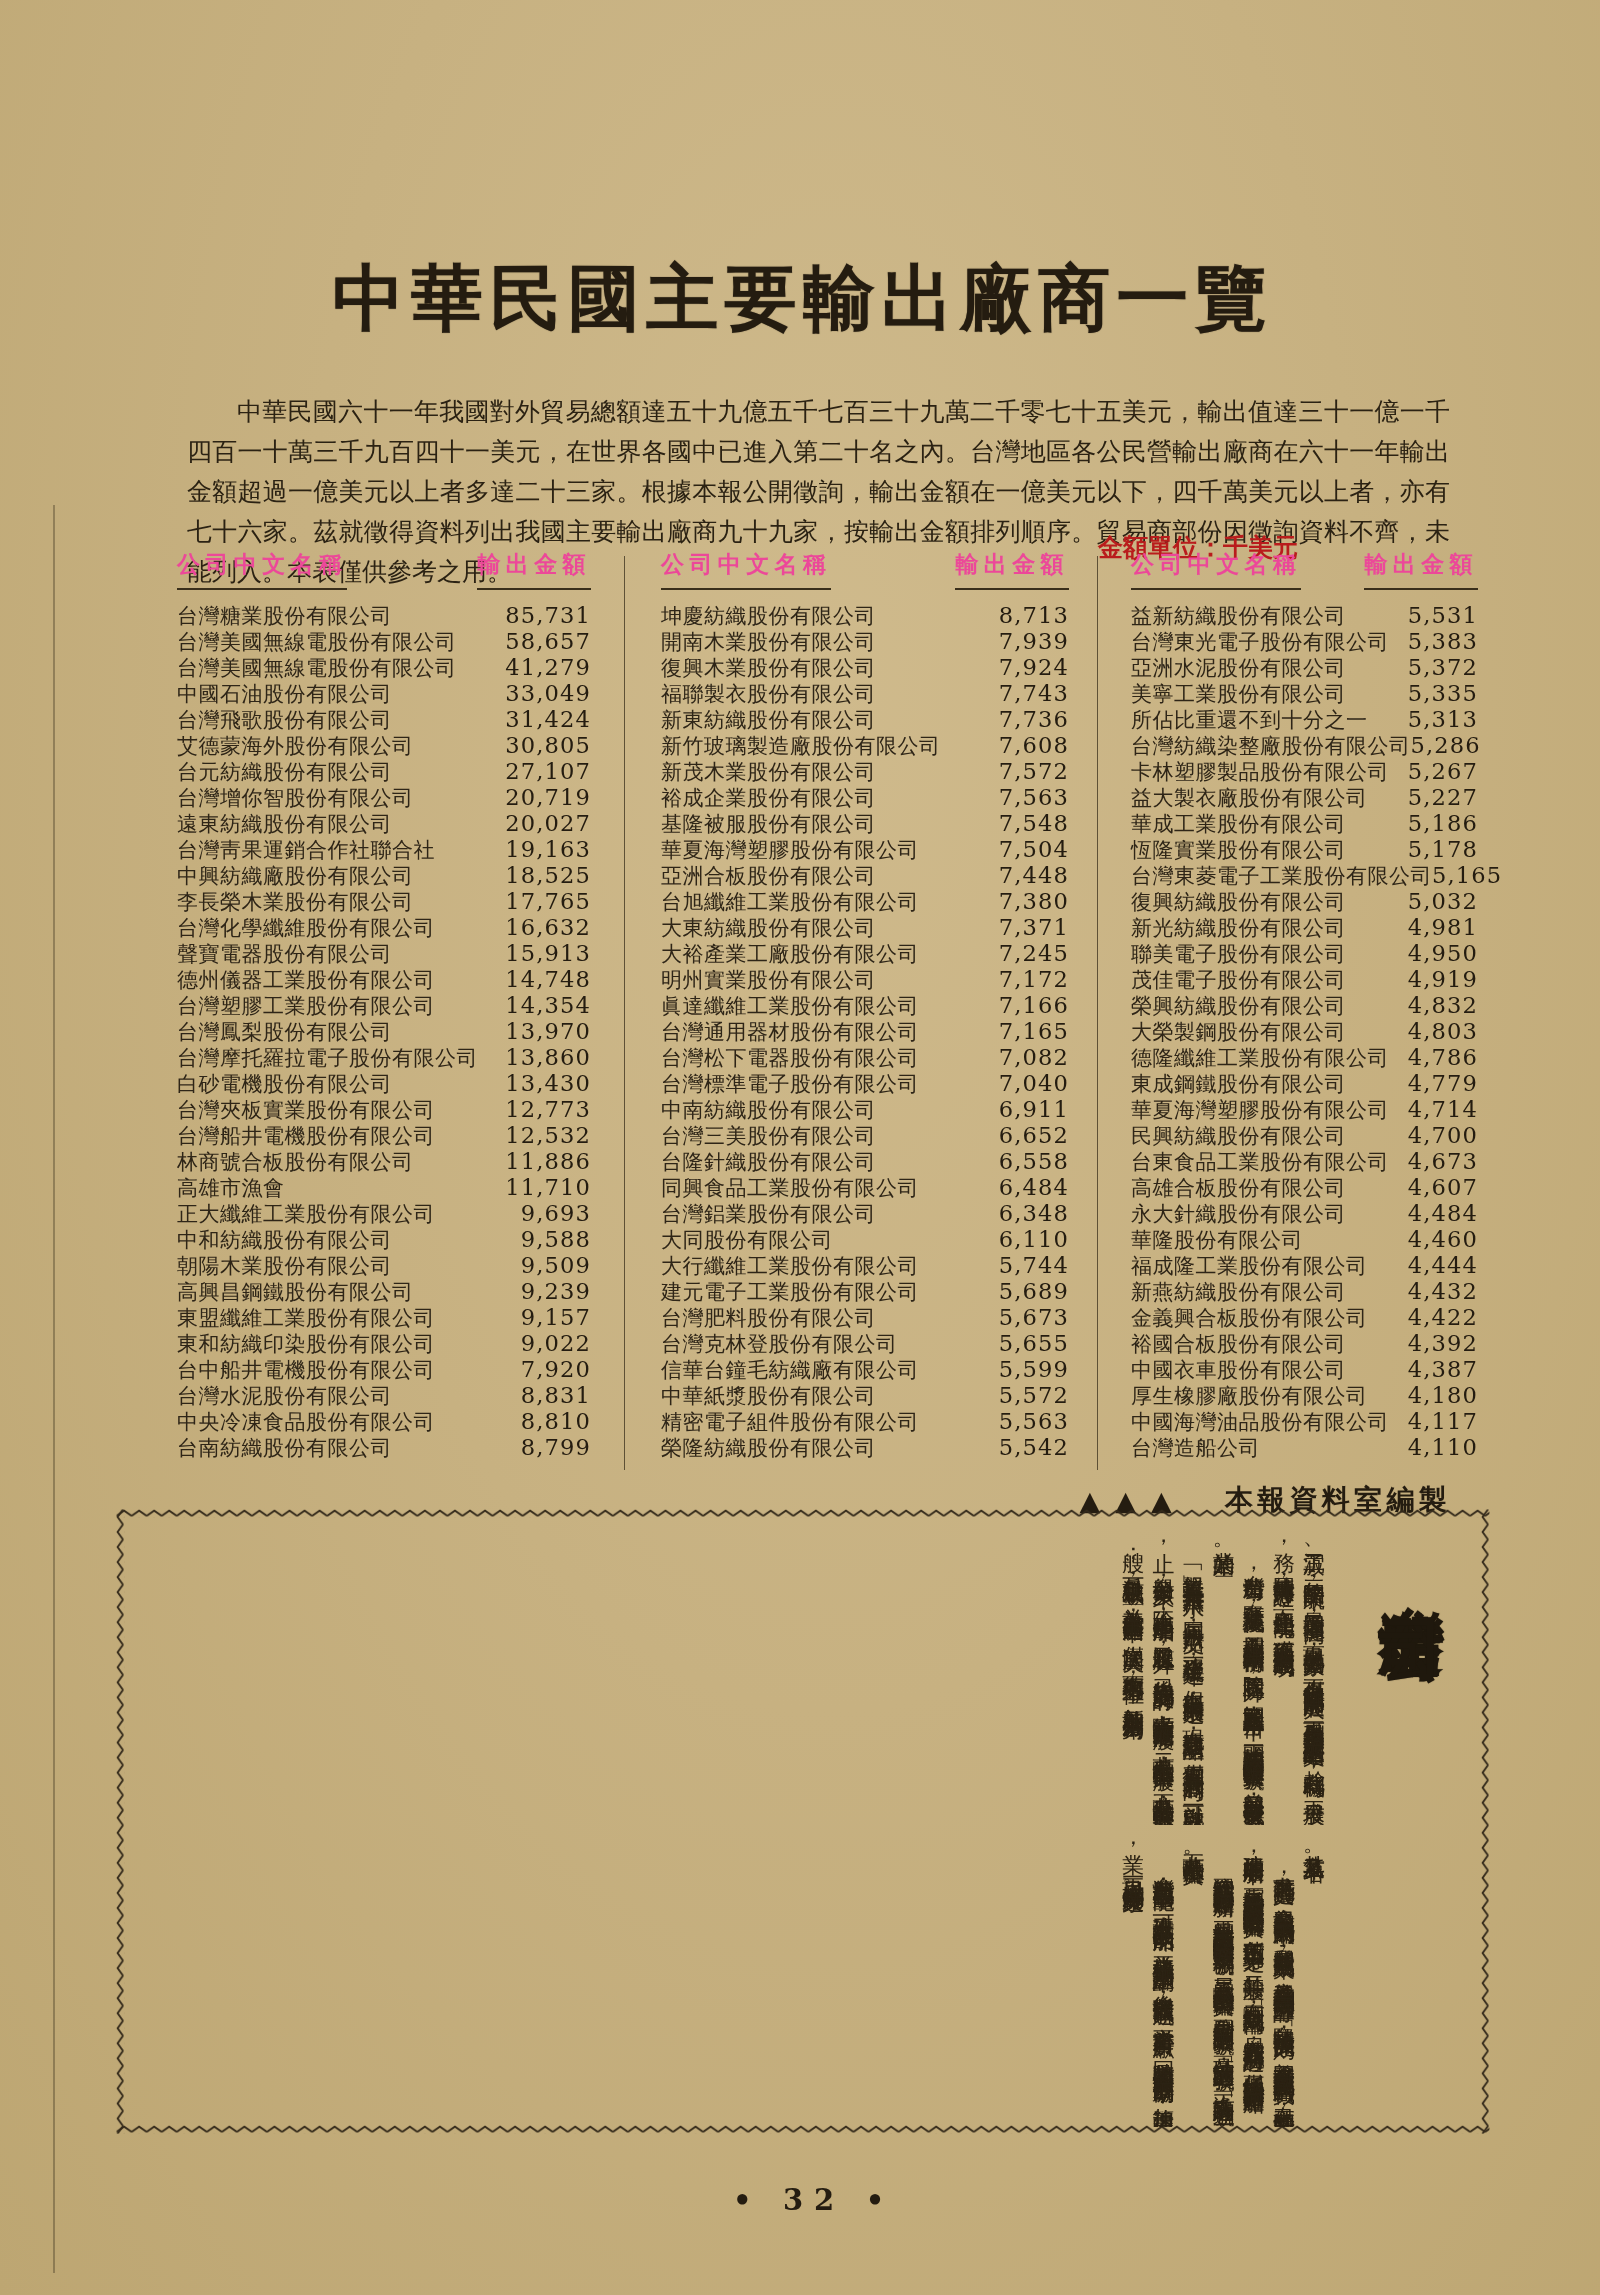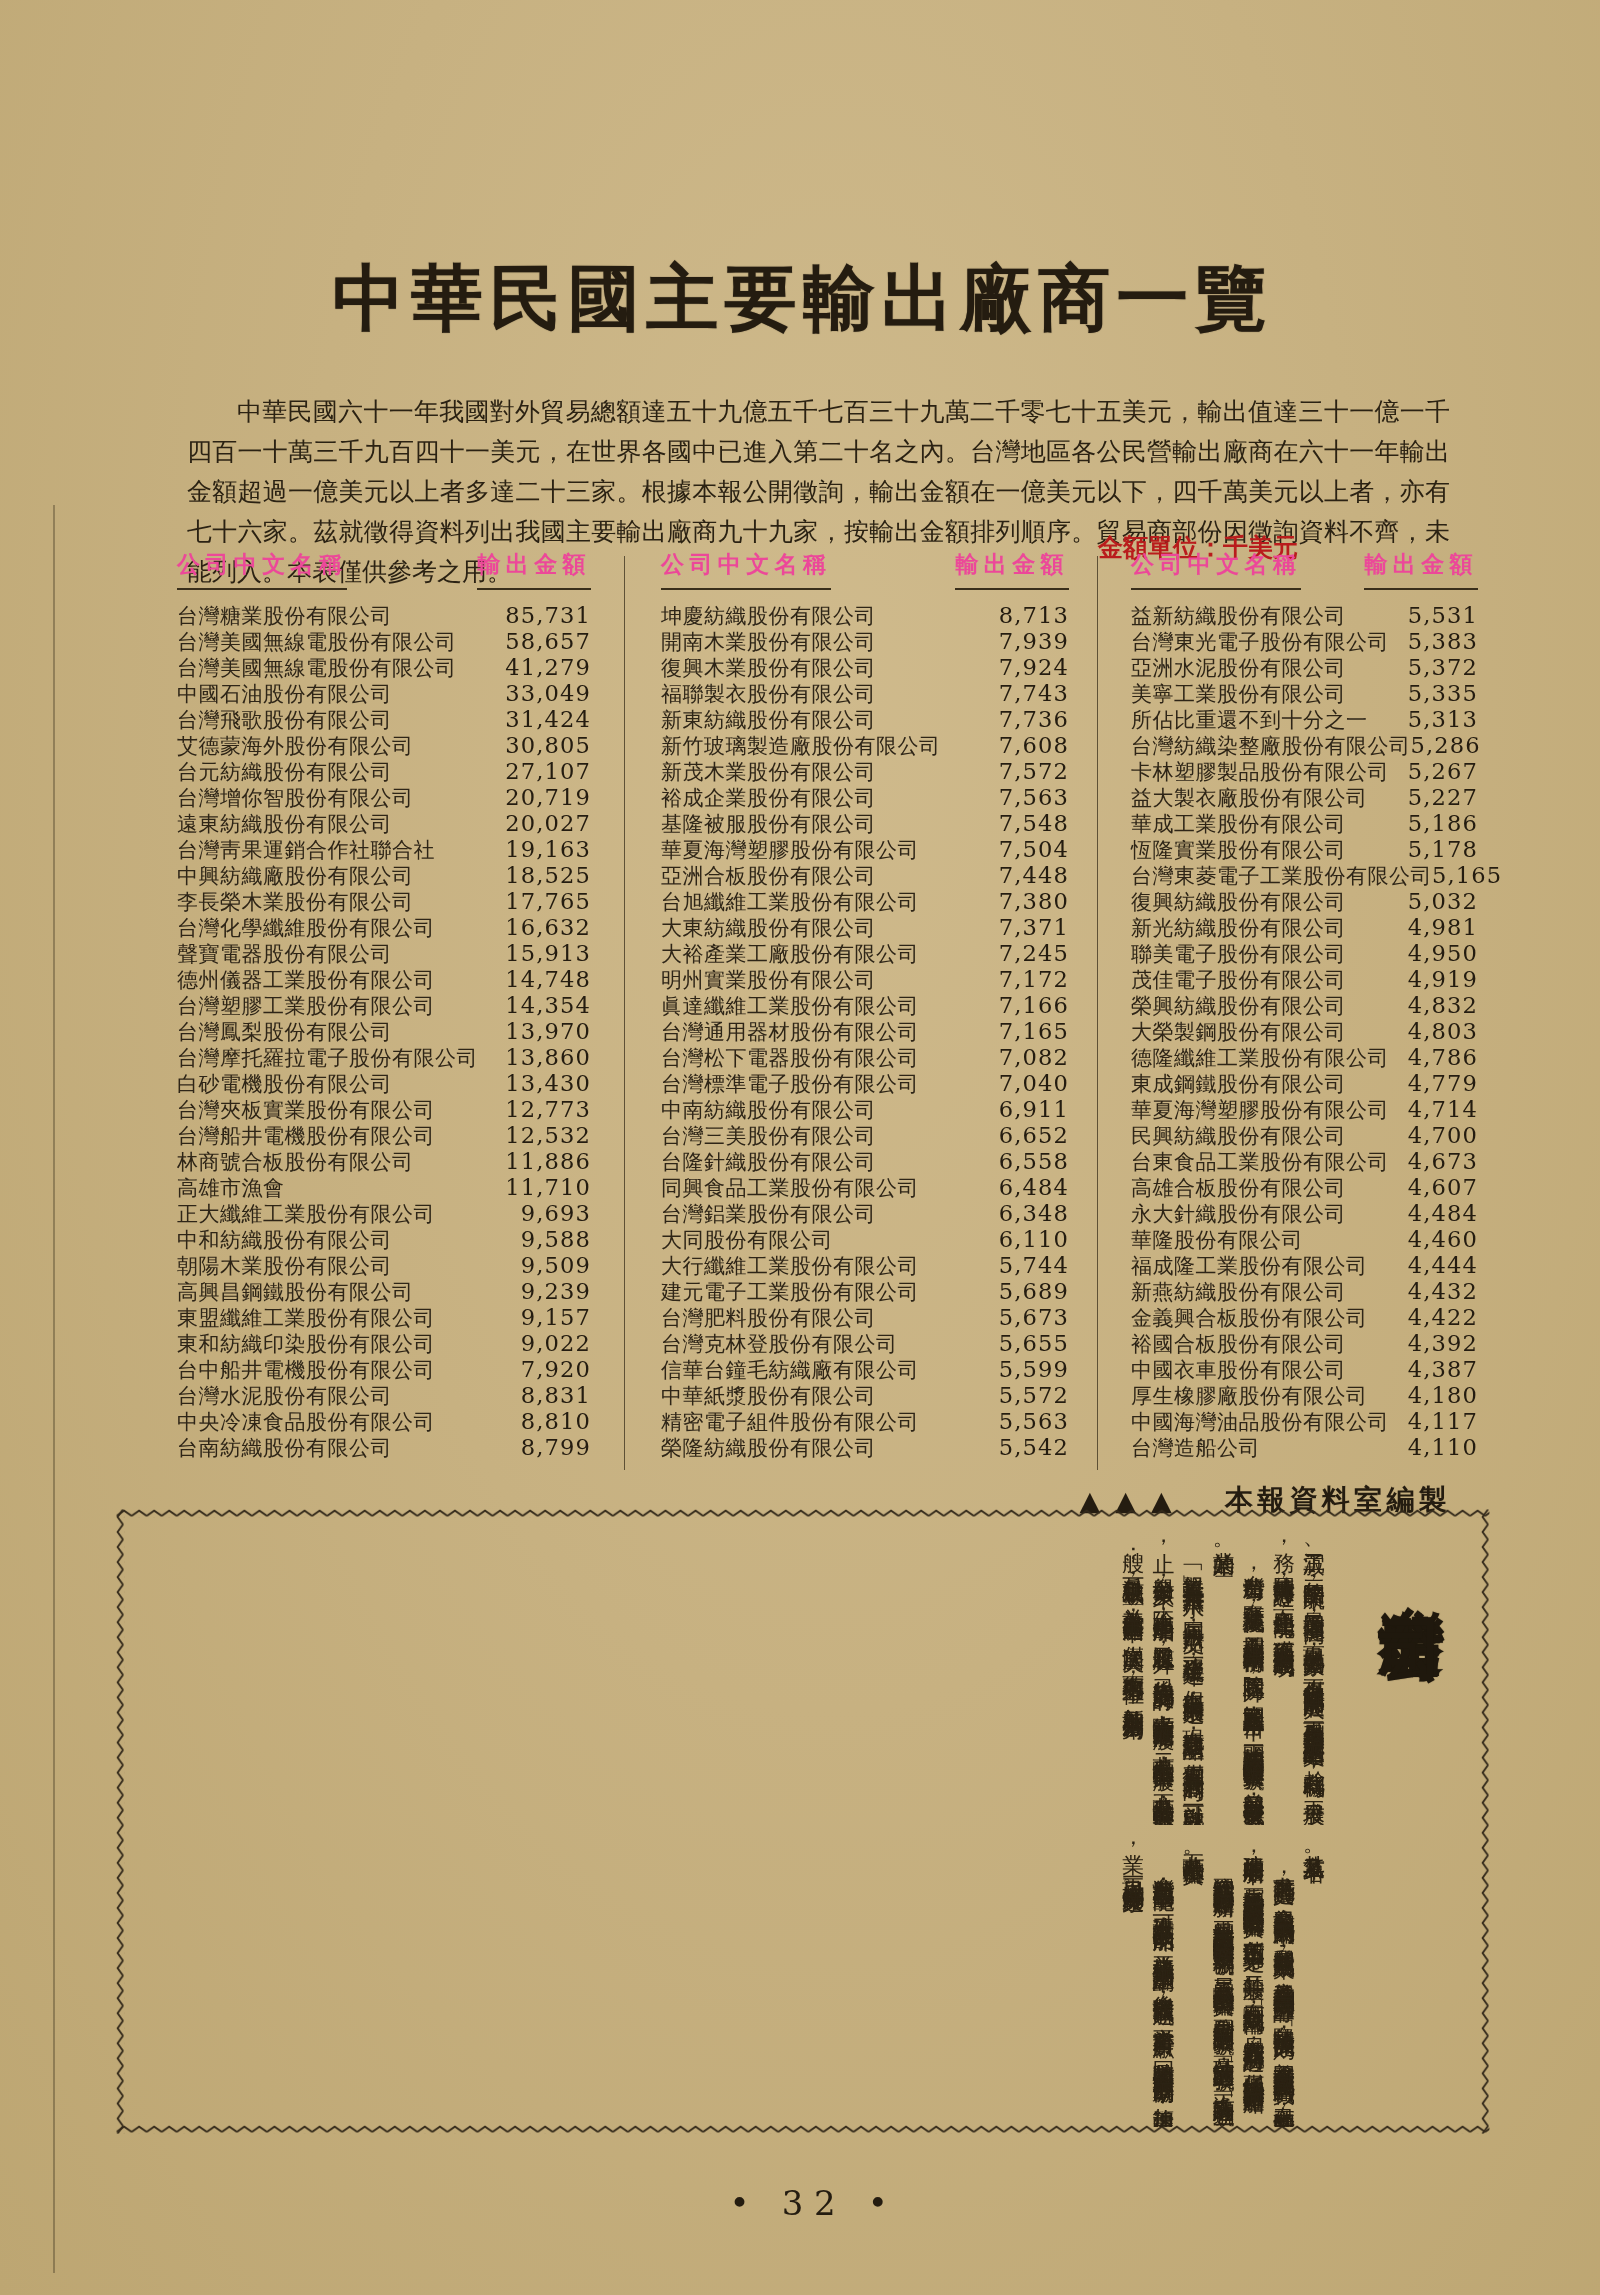--- a/index.html
+++ b/index.html
@@ -71,21 +71,21 @@
     height:290px;width:100%;overflow:hidden;
     font-size:22px;line-height:1.37;letter-spacing:1.1px;color:#2b2213;
     text-align:justify;
   }
   .vband.b2{margin-top:12px;}
   .vp{margin:0;text-indent:1em;}
   .vp.ni{text-indent:0;}
   
   .pageno{
     position:absolute;left:0;right:0;top:2183px;text-align:center;
-    font-size:34px;letter-spacing:10.7px;color:#241c10;font-weight:normal;padding-left:27px;
+    font-size:29px;letter-spacing:10.7px;color:#241c10;font-weight:bold;padding-left:27px;
   }
 </style>
 </head>
 <body>
 
 <div class="fold-line"></div>
 
 <h1 class="headline">中華民國主要輸出廠商一覽</h1>
 
 <p class="intro">中華民國六十一年我國對外貿易總額達五十九億五千七百三十九萬二千零七十五美元，輸出值達三十一億一千四百一十萬三千九百四十一美元，在世界各國中已進入第二十名之內。台灣地區各公民營輸出廠商在六十一年輸出金額超過一億美元以上者多達二十三家。根據本報公開徵詢，輸出金額在一億美元以下，四千萬美元以上者，亦有七十六家。茲就徵得資料列出我國主要輸出廠商九十九家，按輸出金額排列順序。貿易商部份因徵詢資料不齊，未能列入。本表僅供參考之用。</p>

